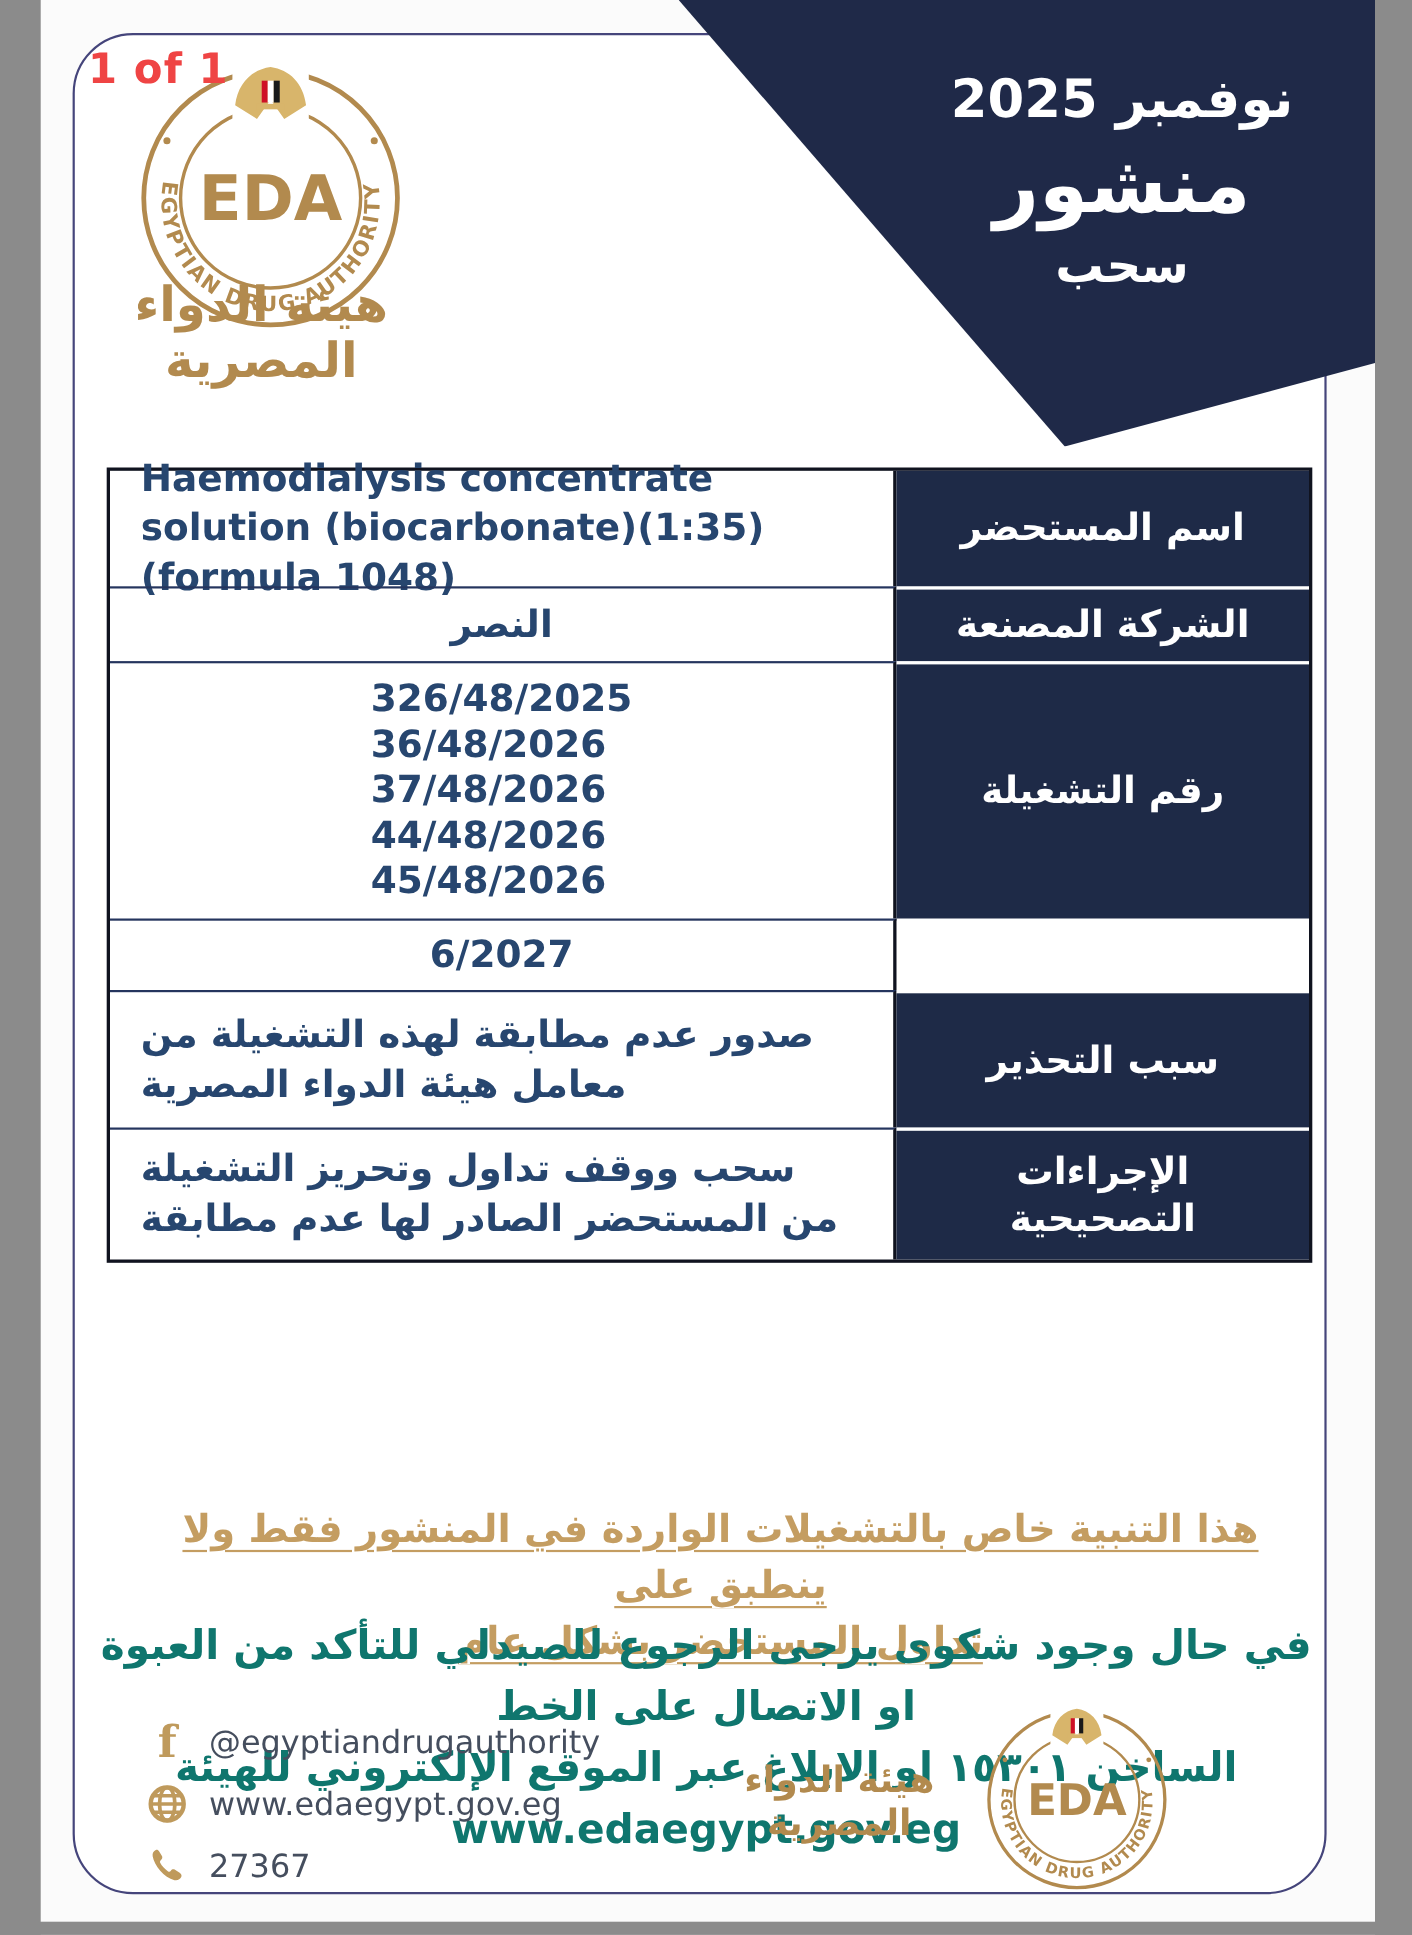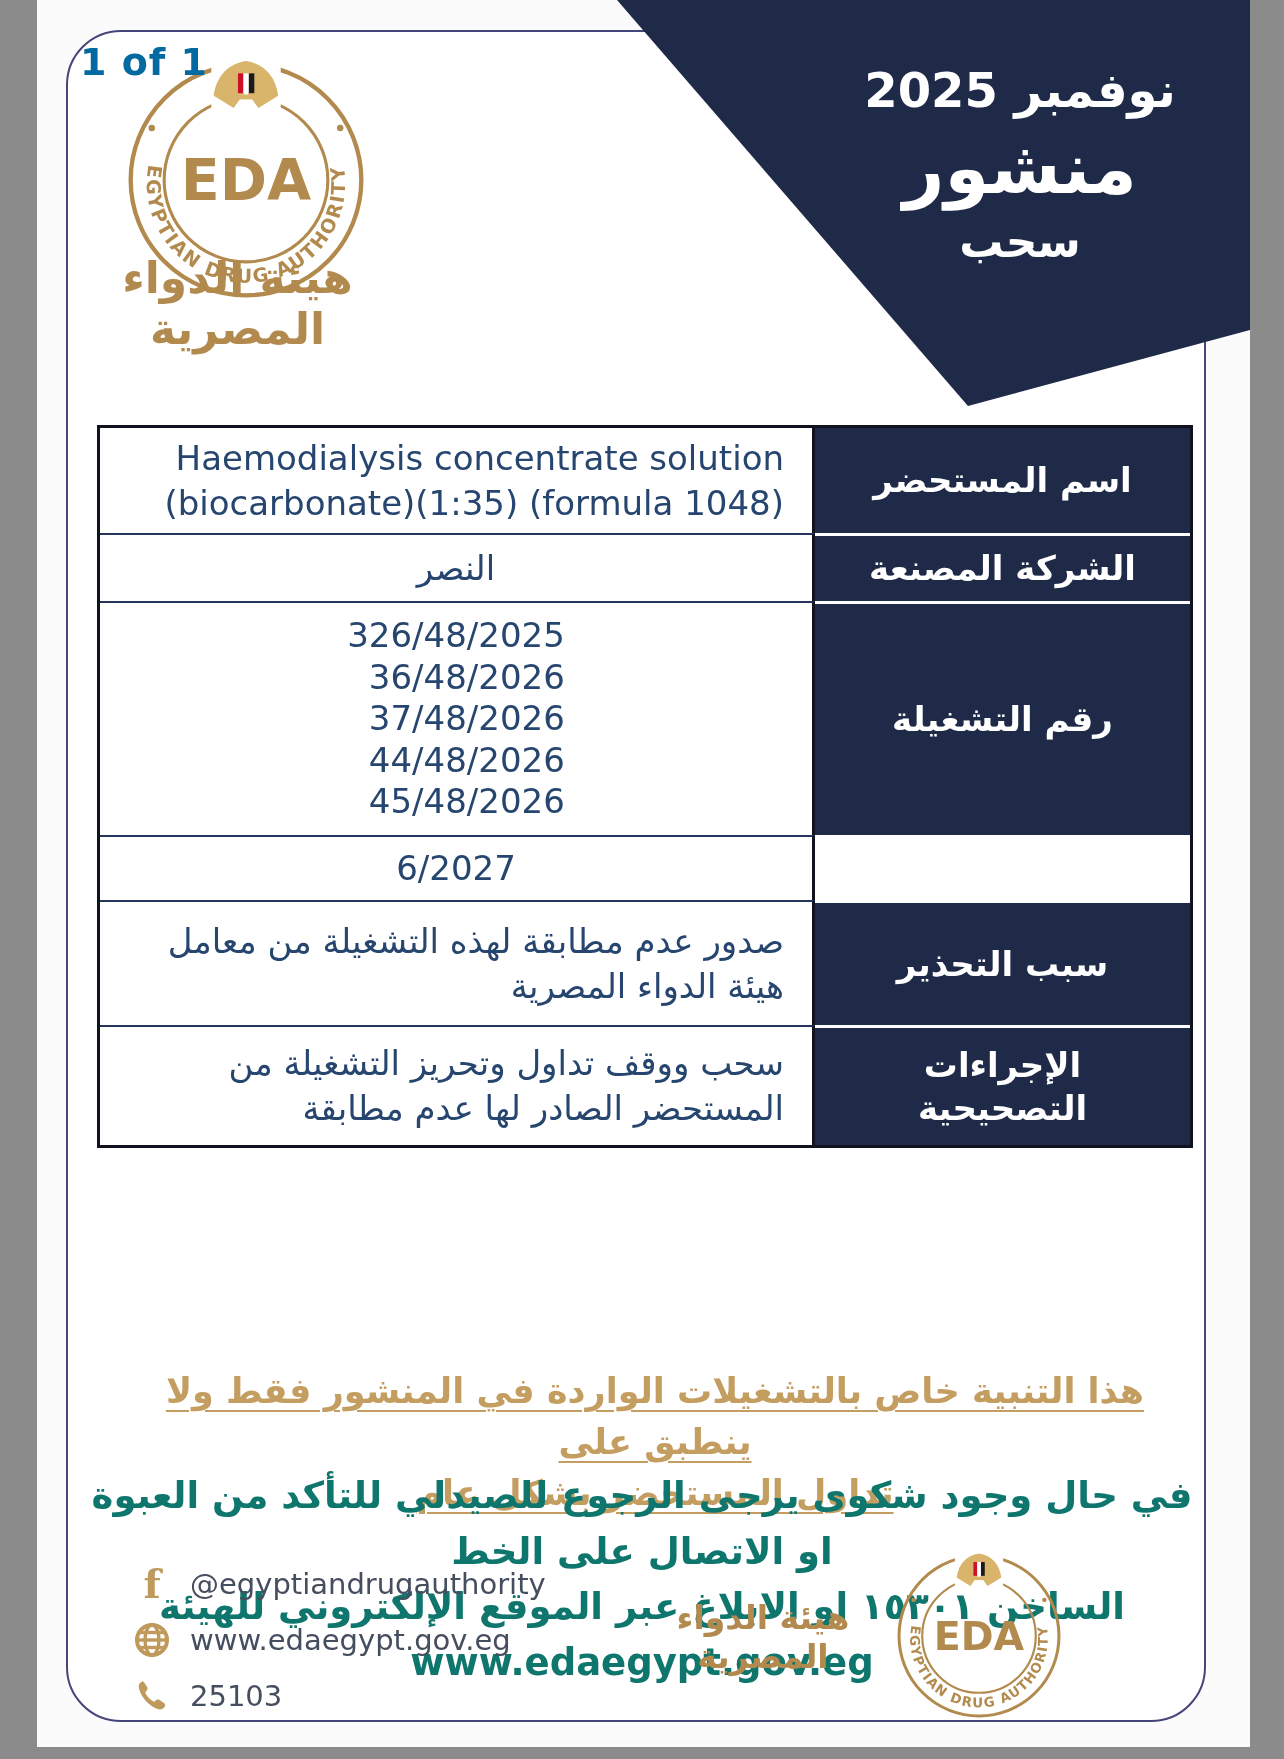--- a/index.html
+++ b/index.html
@@ -10,21 +10,21 @@
   .strip { position:absolute; background:#8b8b8b; z-index:30; }
   .strip-left  { left:0; top:0; width:37px; height:1759px; }
   .strip-right { left:1250px; top:0; width:34px; height:1759px; }
   .strip-bottom{ left:0; top:1747px; width:1284px; height:12px; }
 
   
   .page { position:absolute; left:66px; top:30px; width:1140px; height:1692px;
           background:#ffffff; border:2px solid #45457b; border-radius:55px; z-index:1; }
 
   .page-indicator { position:absolute; left:80px; top:40px; font-size:38px; font-weight:bold;
-                    color:#0369a1; z-index:6; letter-spacing:1px; }
+                    color:#ef4444; z-index:6; letter-spacing:1px; }
 
   
   .logo-top { position:absolute; left:122px; top:56px; width:248px; height:248px; z-index:5; }
   .logo-bottom { position:absolute; left:893px; top:1550px; width:172px; height:172px; z-index:5; }
   .callig-top { position:absolute; left:70px; top:252px; width:335px; text-align:center;
                 font-size:44px; font-weight:bold; color:#b28a4e; z-index:5; direction:rtl; }
   .callig-bottom { position:absolute; left:628px; top:1598px; width:270px; text-align:center;
                    font-size:33px; font-weight:bold; color:#b28a4e; z-index:5; direction:rtl; }
 
   
@@ -36,21 +36,21 @@
                  color:#ffffff; direction:rtl; }
   .banner-date { font-size:48px; font-weight:bold; }
   .banner-title { font-size:72px; font-weight:bold; margin-top:14px; line-height:1; }
   .banner-subtitle { font-size:44px; font-weight:bold; margin-top:16px; line-height:1; }
 
   
   .info-table { position:absolute; left:97px; top:425px; width:1096px; z-index:4;
                 border:3px solid #10131f; background:#fff; }
   .trow { display:flex; direction:ltr; }
   .tval { width:715px; border-right:3px solid #10131f; display:flex; align-items:center;
-          justify-content:center; text-align:right; color:#27466f; font-weight:normal;
+          justify-content:center; text-align:left; color:#27466f; font-weight:bold;
           font-size:34px; line-height:1.32; padding:23px 28px; direction:rtl; }
   .tval.ltr { direction:ltr; }
   .tlab { flex:1; background:#1e2a47; color:#ffffff; font-weight:bold; font-size:34px;
           display:flex; align-items:center; justify-content:center; text-align:center;
           line-height:1.25; padding:6px 18px; direction:rtl; }
   .trow + .trow .tval { border-top:2px solid #25355e; }
   .trow + .trow .tlab { border-top:3px solid #ffffff; }
   .r1 { height:105px; } .r2 { height:68px; } .r3 { height:234px; }
   .r4 { height:65px; }  .r5 { height:125px; } .r6 { height:120px; } .r7 { height:222px; }
   .r3 .tval { white-space:pre-line; line-height:1.22; }
@@ -177,21 +177,21 @@
         </svg>
       </div>
       <div class="contact-text">www.edaegypt.gov.eg</div>
     </div>
     <div class="contact-row">
       <div class="contact-icon">
         <svg viewBox="0 0 36 36" width="34" height="34">
           <path d="M7 3 C5 4 3.5 6 4 9 C5.5 18 15 29.5 25 32 C28 32.8 30.5 31 31.5 29 C32.3 27.4 31.5 25.8 30 24.8 L25.5 22 C24 21.2 22.5 21.6 21.5 23 C20.8 24 19.8 24.2 18.6 23.4 C15.5 21.4 12.8 18.4 11.4 15.6 C10.8 14.4 11 13.4 12 12.6 C13.4 11.5 13.7 10 12.8 8.6 L10.3 4.4 C9.4 3 8.2 2.4 7 3 Z" fill="#bf9a5c"></path>
         </svg>
       </div>
-      <div class="contact-text">25103</div>
+      <div class="contact-text">27367</div>
     </div>
   </div>
 
   <div class="callig-bottom">هيئة الدواء المصرية</div>
   <div class="logo-bottom">
     <svg viewBox="0 0 200 200" width="172" height="172">
       <circle cx="100" cy="100" r="93" fill="none" stroke="#b28a4e" stroke-width="3.5"></circle>
       <circle cx="100" cy="100" r="66" fill="none" stroke="#b28a4e" stroke-width="2.5"></circle>
       <circle cx="24" cy="58" r="2.6" fill="#b28a4e"></circle>
       <circle cx="176" cy="58" r="2.6" fill="#b28a4e"></circle>

